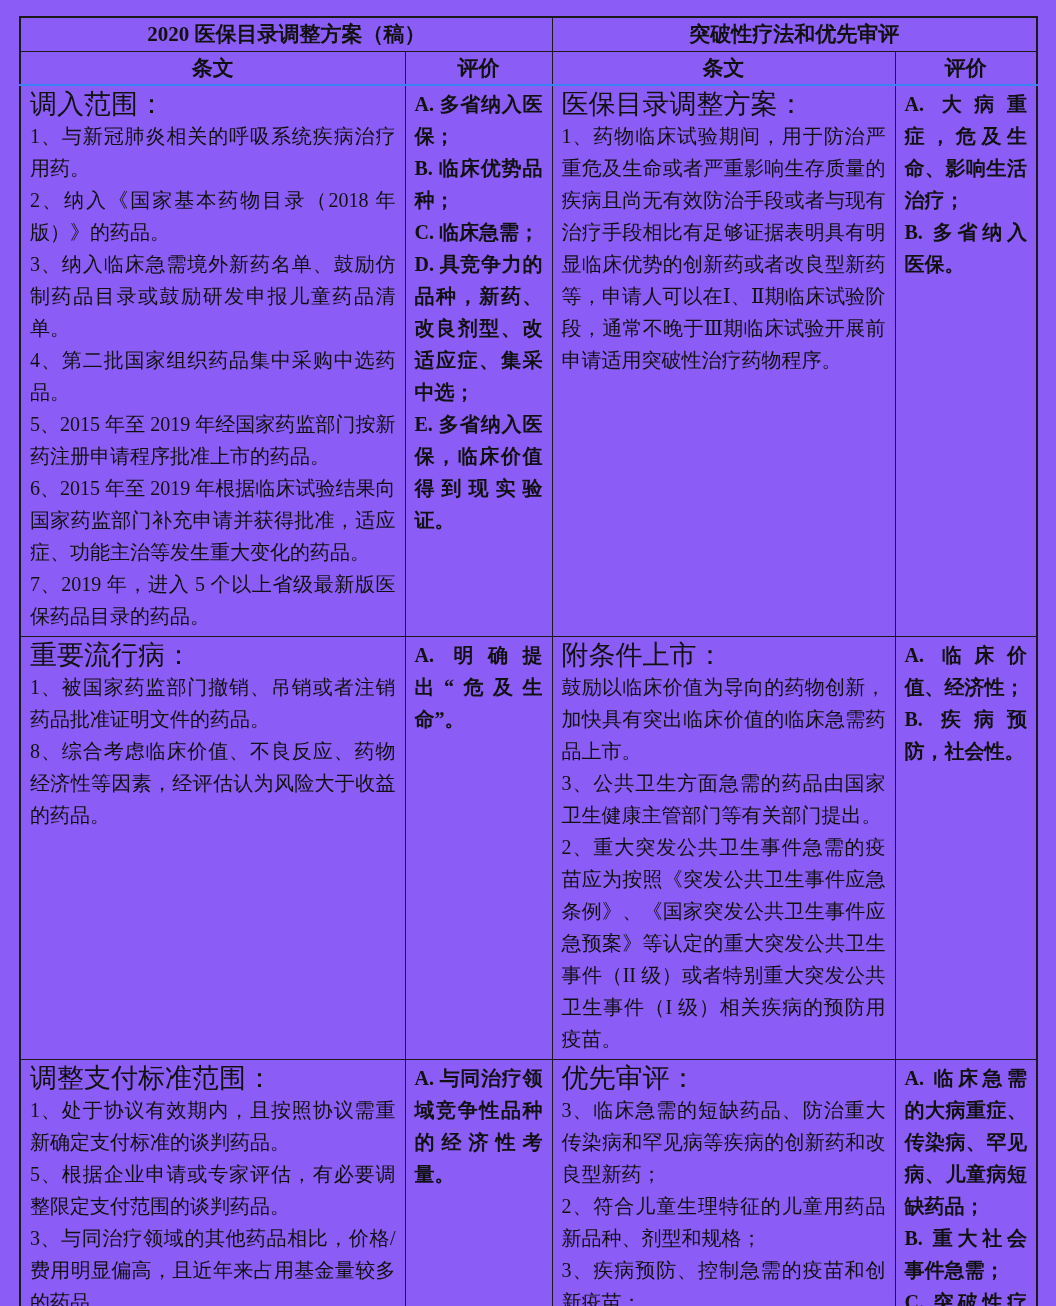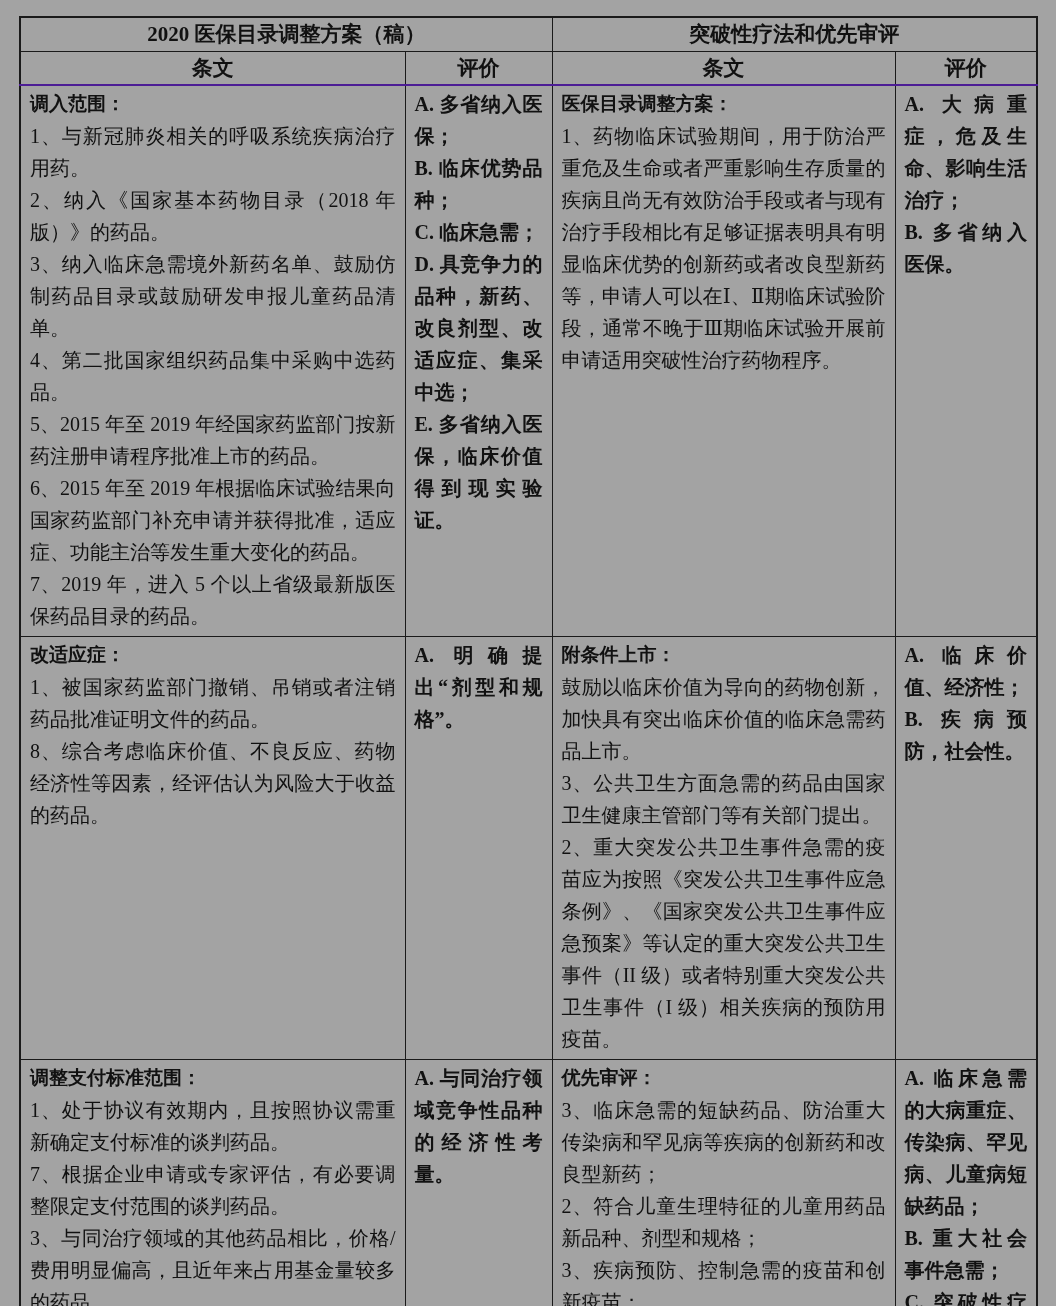--- a/index.html
+++ b/index.html
@@ -5,21 +5,21 @@
   html, body {
     margin: 0;
     padding: 0;
     background: #ffffff;
     font-family: "Liberation Serif", "DejaVu Serif", serif;
     color: #111111;
   }
   .page {
     width: 1056px;
     height: 1306px;
-    background: #a3a3a3;
+    background: #8b5cf6;
     box-sizing: border-box;
     padding: 16px 19px;
   }
   table.doc-table {
     border-collapse: collapse;
     table-layout: fixed;
     width: 1017px;
     border: 2px solid #1a1a1a;
   }
   col.c-tiaowen-l { width: 385px; }
@@ -47,33 +47,33 @@
     line-height: 24px;
   }
   tr.header-row th {
     height: 34px;
     font-size: 21px;
     font-weight: 700;
     text-align: center;
     vertical-align: middle;
     padding: 0 4px;
     line-height: 24px;
-    border-bottom: 2px solid #4c1d95;
+    border-bottom: 2px solid #3b82f6;
   }
   tr.body-row-1 { height: 488px; }
   tr.body-row-2 { height: 390px; }
   tr.body-row-3 { height: 326px; }
 
   td p {
     margin: 0;
     padding: 0;
   }
   p.cell-heading {
-    font-weight: 700;
-    font-size: 19px;
+    font-weight: 400;
+    font-size: 27px;
   }
   td.eval-cell p {
     font-weight: 700;
   }
 </style>
 </head>
 <body>
 
 <div class="page">
   <table class="doc-table">
@@ -120,44 +120,44 @@
           <p>1、药物临床试验期间，用于防治严重危及生命或者严重影响生存质量的疾病且尚无有效防治手段或者与现有治疗手段相比有足够证据表明具有明显临床优势的创新药或者改良型新药等，申请人可以在Ⅰ、Ⅱ期临床试验阶段，通常不晚于Ⅲ期临床试验开展前申请适用突破性治疗药物程序。</p>
         </td>
         <td class="eval-cell">
           <p>A. 大病重症，危及生命、影响生活治疗；</p>
           <p>B. 多省纳入医保。</p>
         </td>
       </tr>
 
       <tr class="body-row-2">
         <td>
-          <p class="cell-heading">改适应症：</p>
+          <p class="cell-heading">重要流行病：</p>
           <p>1、被国家药监部门撤销、吊销或者注销药品批准证明文件的药品。</p>
           <p>8、综合考虑临床价值、不良反应、药物经济性等因素，经评估认为风险大于收益的药品。</p>
         </td>
         <td class="eval-cell">
-          <p>A. 明确提出“剂型和规格”。</p>
+          <p>A. 明确提出“危及生命”。</p>
         </td>
         <td>
           <p class="cell-heading">附条件上市：</p>
           <p>鼓励以临床价值为导向的药物创新，加快具有突出临床价值的临床急需药品上市。</p>
           <p>3、公共卫生方面急需的药品由国家卫生健康主管部门等有关部门提出。</p>
           <p>2、重大突发公共卫生事件急需的疫苗应为按照《突发公共卫生事件应急条例》、《国家突发公共卫生事件应急预案》等认定的重大突发公共卫生事件（II 级）或者特别重大突发公共卫生事件（I 级）相关疾病的预防用疫苗。</p>
         </td>
         <td class="eval-cell">
           <p>A. 临床价值、经济性；</p>
           <p>B. 疾病预防，社会性。</p>
         </td>
       </tr>
 
       <tr class="body-row-3">
         <td>
           <p class="cell-heading">调整支付标准范围：</p>
           <p>1、处于协议有效期内，且按照协议需重新确定支付标准的谈判药品。</p>
-          <p>7、根据企业申请或专家评估，有必要调整限定支付范围的谈判药品。</p>
+          <p>5、根据企业申请或专家评估，有必要调整限定支付范围的谈判药品。</p>
           <p>3、与同治疗领域的其他药品相比，价格/费用明显偏高，且近年来占用基金量较多的药品。</p>
         </td>
         <td class="eval-cell">
           <p>A. 与同治疗领域竞争性品种的经济性考量。</p>
         </td>
         <td>
           <p class="cell-heading">优先审评：</p>
           <p>3、临床急需的短缺药品、防治重大传染病和罕见病等疾病的创新药和改良型新药；</p>
           <p>2、符合儿童生理特征的儿童用药品新品种、剂型和规格；</p>
           <p>3、疾病预防、控制急需的疫苗和创新疫苗；</p>

